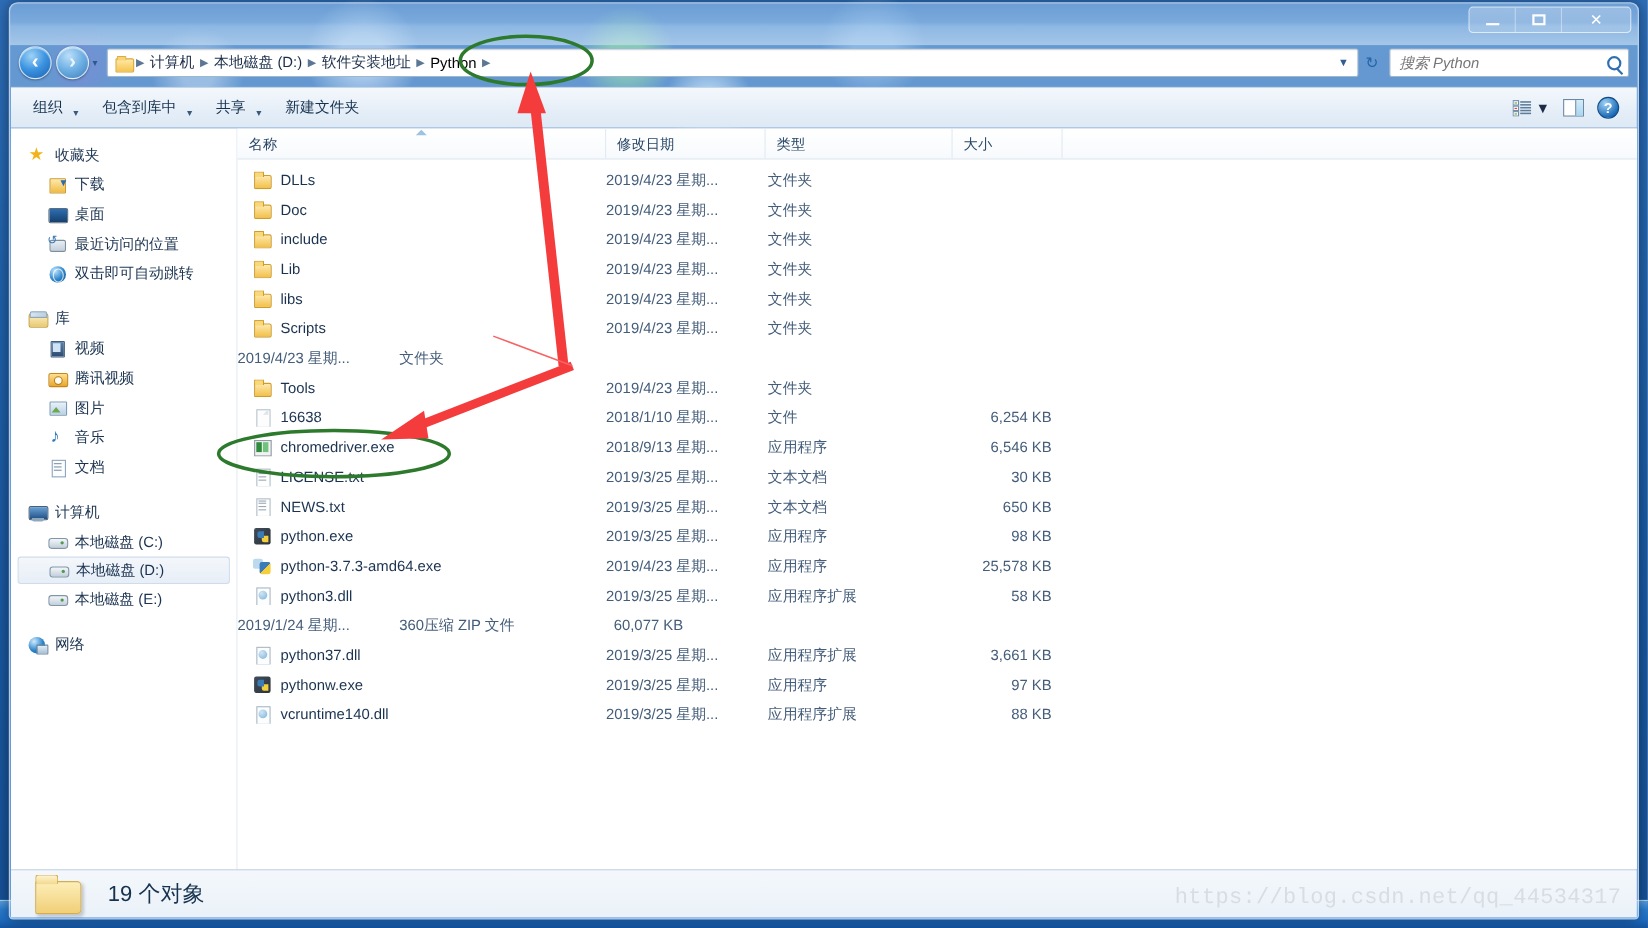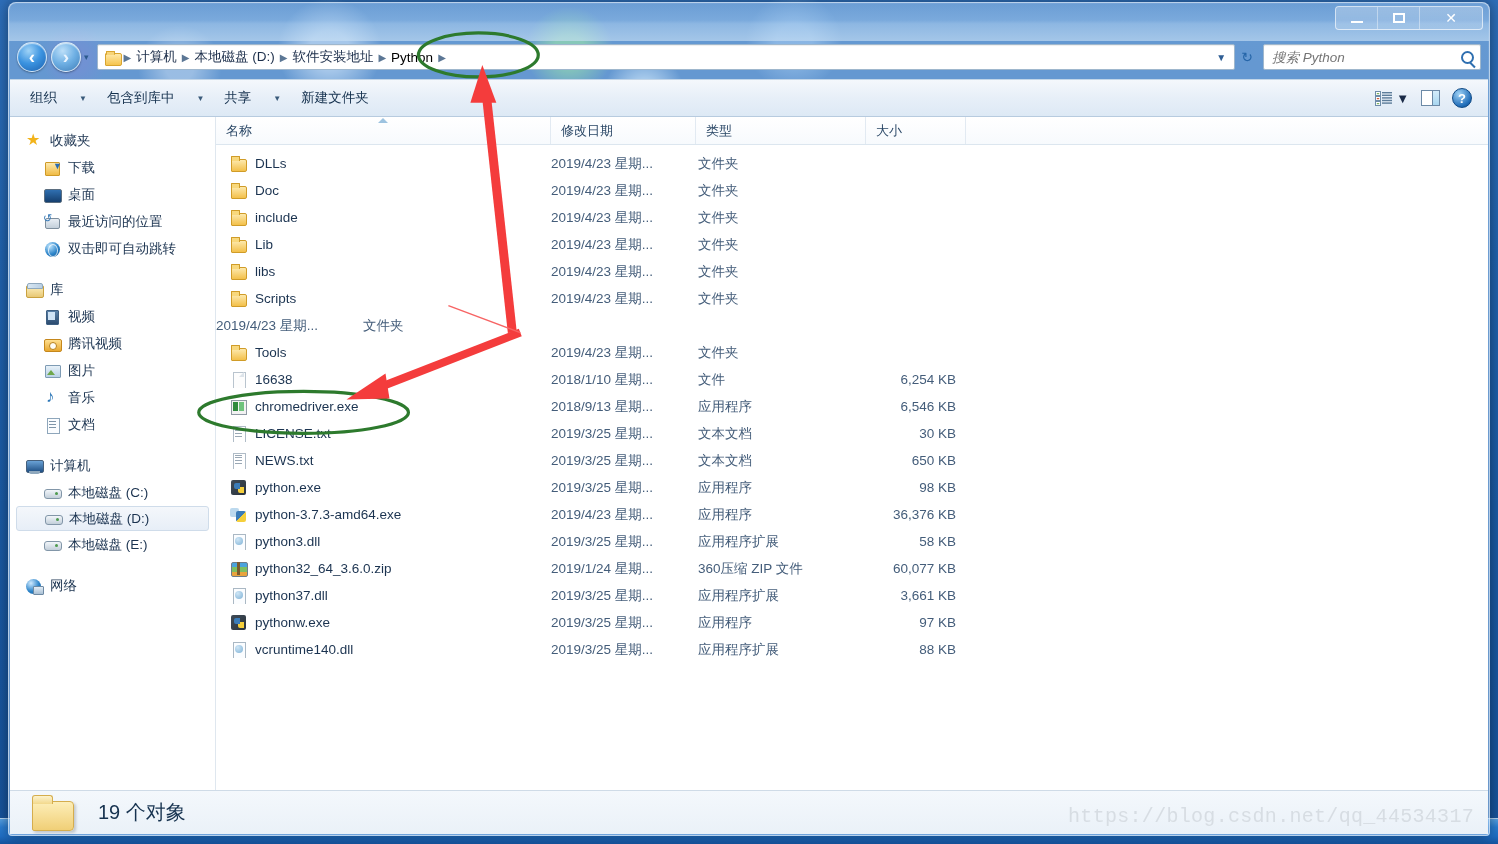--- a/index.html
+++ b/index.html
@@ -125,21 +125,21 @@
   .mag::after{content:"";position:absolute;right:-4px;bottom:-4px;width:7px;height:2px;background:#2f6fb0;transform:rotate(45deg);}
 
   
   #cmdbar {
     position: absolute; left:1px; top:76px; right:1px; height:38px;
     background: linear-gradient(180deg,#f4f8fc 0%,#e7eff8 50%,#dde9f5 100%);
     border-top:1px solid #c3d6e8; border-bottom:1px solid #b7cbdf;
     display:flex; align-items:center; padding:0 10px;
   }
   .cmd { padding: 5px 10px; font-size:13.5px; color:#16324f; cursor:pointer; border-radius:3px;
-         display:flex; align-items:center; gap:22px; white-space:nowrap;}
+         display:flex; align-items:flex-end; gap:8px; white-space:nowrap;}
   .cmd .car{font-size:8px;color:#3a5a7a;}
   #cmdspacer{flex:1;}
   .cmdicon{ padding:4px 6px; cursor:pointer; display:flex; align-items:center; gap:4px;}
   .vw{width:17px;height:15px;display:block;}
   .pane-ico{width:19px;height:16px;border:1px solid #6b89a6;background:#fff;display:block;position:relative;}
   .pane-ico::after{content:"";position:absolute;right:0;top:0;bottom:0;width:6px;background:linear-gradient(180deg,#d3ecfa,#a8d6f0);border-left:1px solid #6b89a6;}
   .help{width:20px;height:20px;border-radius:50%;display:flex;align-items:center;justify-content:center;
         background:radial-gradient(circle at 35% 28%,#9fd2f6,#1f6cb8 70%,#11437a);
         color:#fff;font-size:13px;font-weight:bold;border:1px solid #0f4a86;}
 
@@ -579,36 +579,32 @@
             <div class="f-type">应用程序</div>
             <div class="f-size">98 KB</div>
           </div>
           <div class="row">
             <div class="f-name">
               <span class="fi ic-pyinst"></span>
               <span>python-3.7.3-amd64.exe</span>
             </div>
             <div class="f-date">2019/4/23 星期...</div>
             <div class="f-type">应用程序</div>
-            <div class="f-size">36,376 KB</div>
+            <div class="f-size">25,578 KB</div>
           </div>
           <div class="row">
             <div class="f-name">
               <span class="fi ic-dll"></span>
               <span>python3.dll</span>
             </div>
             <div class="f-date">2019/3/25 星期...</div>
             <div class="f-type">应用程序扩展</div>
             <div class="f-size">58 KB</div>
           </div>
           <div class="row">
-            <div class="f-name">
-              <span class="fi ic-zip"></span>
-              <span>python32_64_3.6.0.zip</span>
-            </div>
             <div class="f-date">2019/1/24 星期...</div>
             <div class="f-type">360压缩 ZIP 文件</div>
             <div class="f-size">60,077 KB</div>
           </div>
           <div class="row">
             <div class="f-name">
               <span class="fi ic-dll"></span>
               <span>python37.dll</span>
             </div>
             <div class="f-date">2019/3/25 星期...</div>

